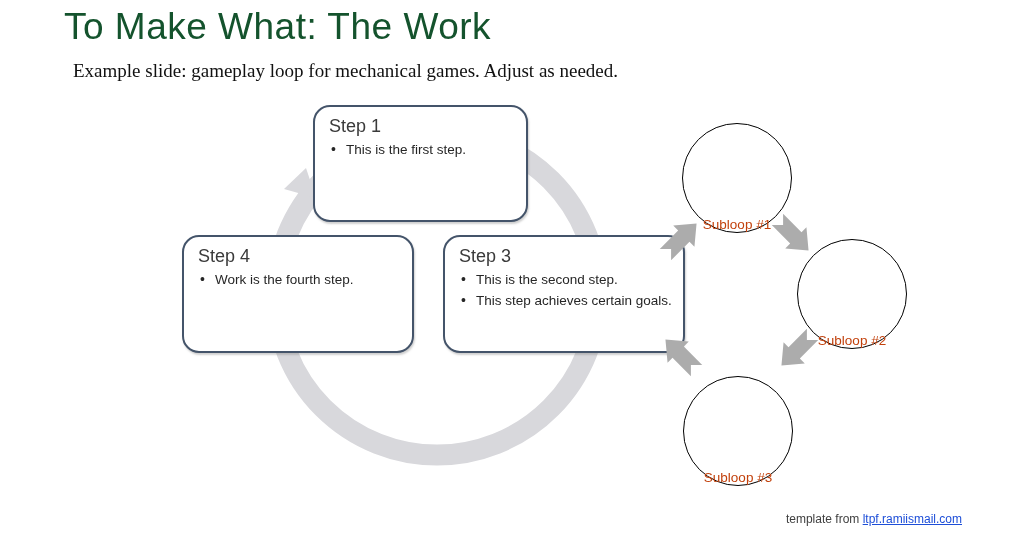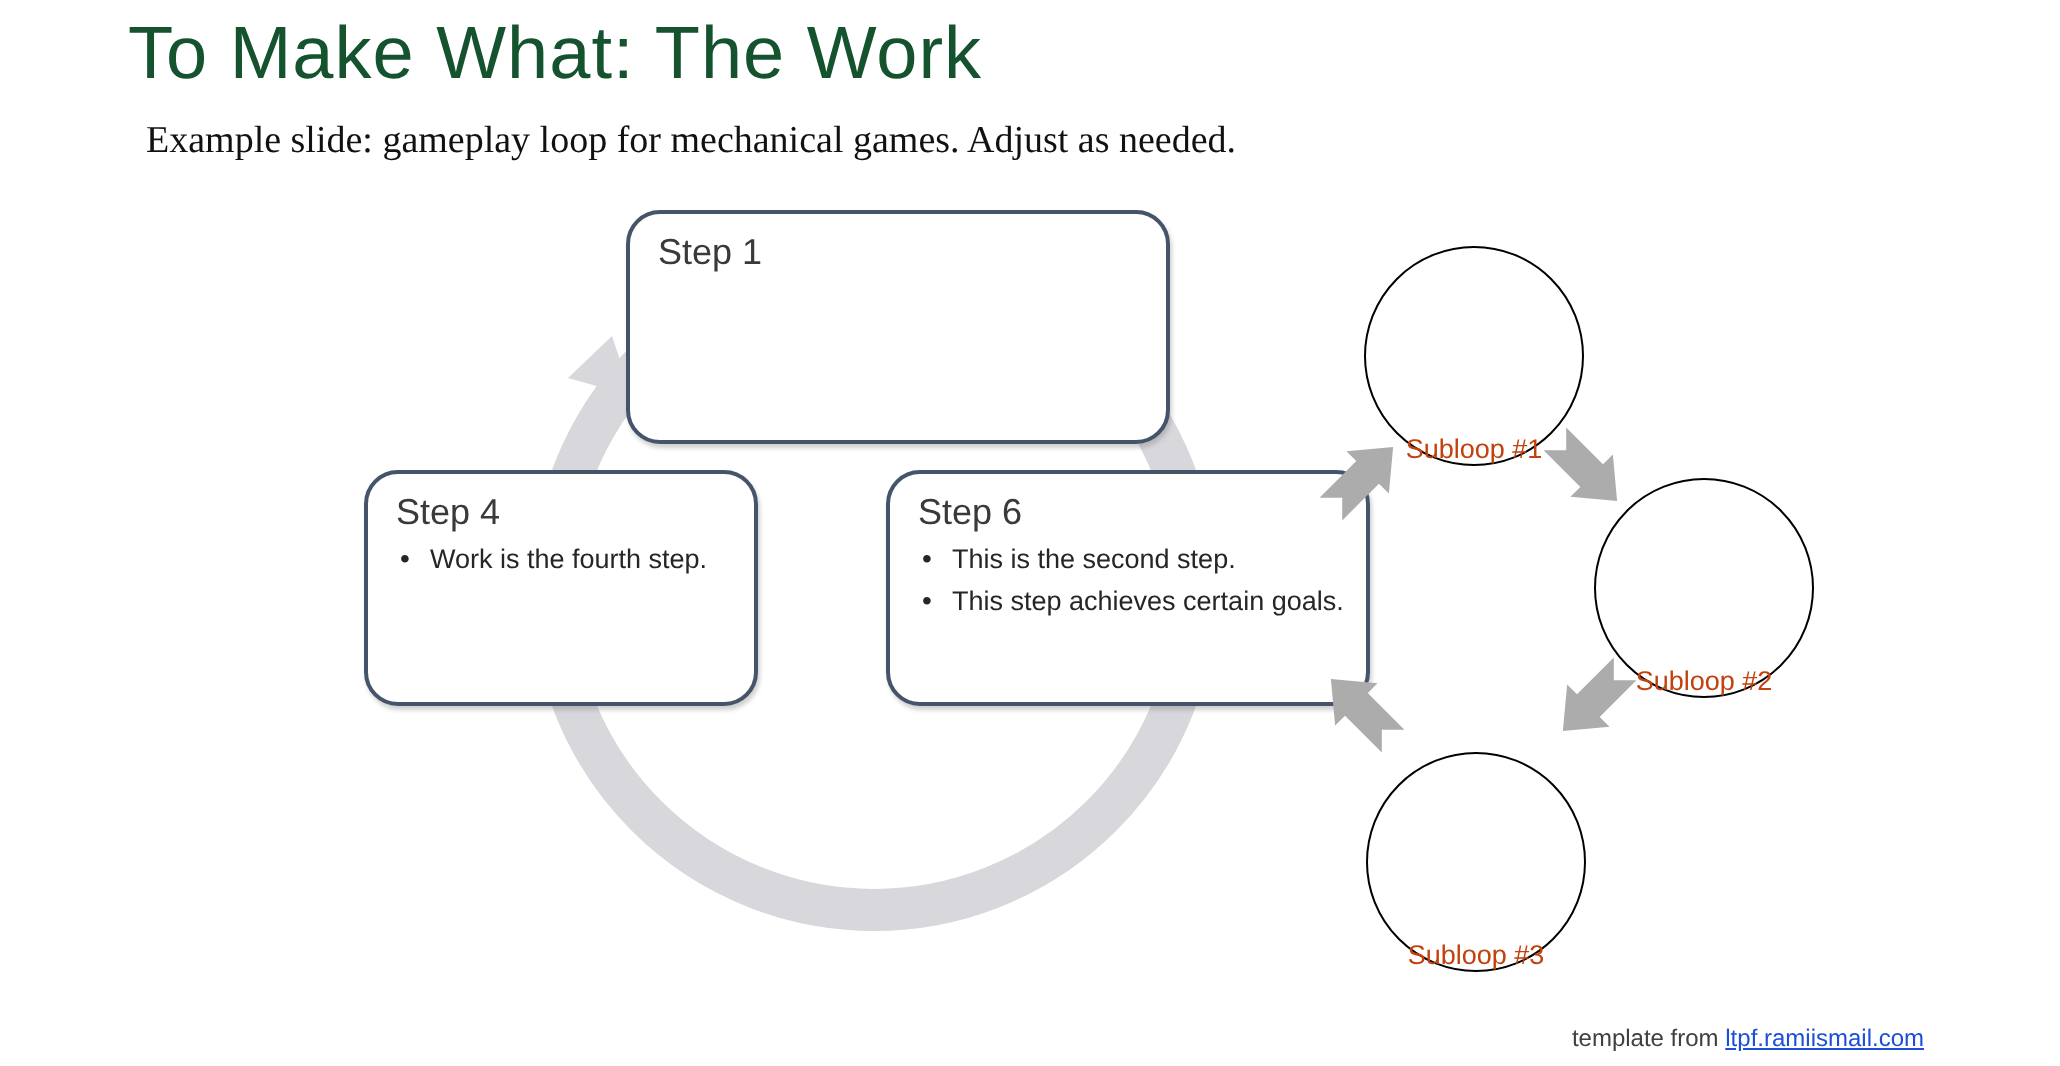--- a/index.html
+++ b/index.html
@@ -60,22 +60,22 @@
   .footer{
     position:absolute;z-index:4;
     top:512px;right:68px;
     font-size:12px;color:#404040;
     white-space:nowrap;
   }
   .footer a{
     color:#1d4ed8;text-decoration:underline;cursor:pointer;text-align:right;
   }
   
-  .step-1{left:313px;top:105px;width:272px;height:117px;}
-  .step-4{left:182px;top:235px;width:197px;height:118px;}
+  .step-1{left:313px;top:105px;width:215px;height:117px;}
+  .step-4{left:182px;top:235px;width:232px;height:118px;}
   .step-2{left:443px;top:235px;width:242px;height:118px;}
   .step-3{left:313px;top:366px;width:243px;height:118px;}
   .subloop-1{left:682px;top:123px;}
   .subloop-2{left:797px;top:239px;}
   .subloop-3{left:683px;top:376px;}
 </style>
 </head>
 <body>
 
 <div class="slide">
@@ -83,31 +83,34 @@
   <h1 class="slide-title">To Make What: The Work</h1>
   <p class="slide-subtitle">Example slide: gameplay loop for mechanical games. Adjust as needed.</p>
 
   <svg class="layer ring-layer" width="1030" height="533" viewBox="0 0 1030 533">
     <circle cx="437" cy="294" r="161" fill="none" stroke="#D8D8DC" stroke-width="21"></circle>
     <polygon points="306,168 284,189 316,198" fill="#D8D8DC"></polygon>
   </svg>
 
   <div class="step-box step-1">
     <h2 class="step-title">Step 1</h2>
+    <ul class="step-bullets">
+      <li>This is the first step.</li>
+    </ul>
   </div>
 
   <div class="step-box step-4">
     <h2 class="step-title">Step 4</h2>
     <ul class="step-bullets">
       <li>Work is the fourth step.</li>
     </ul>
   </div>
 
   <div class="step-box step-2">
-    <h2 class="step-title">Step 6</h2>
+    <h2 class="step-title">Step 3</h2>
     <ul class="step-bullets">
       <li>This is the second step.</li>
       <li>This step achieves certain goals.</li>
     </ul>
   </div>
 
 
   <div class="subloop subloop-1">
     <span>Subloop #1</span>
   </div>

